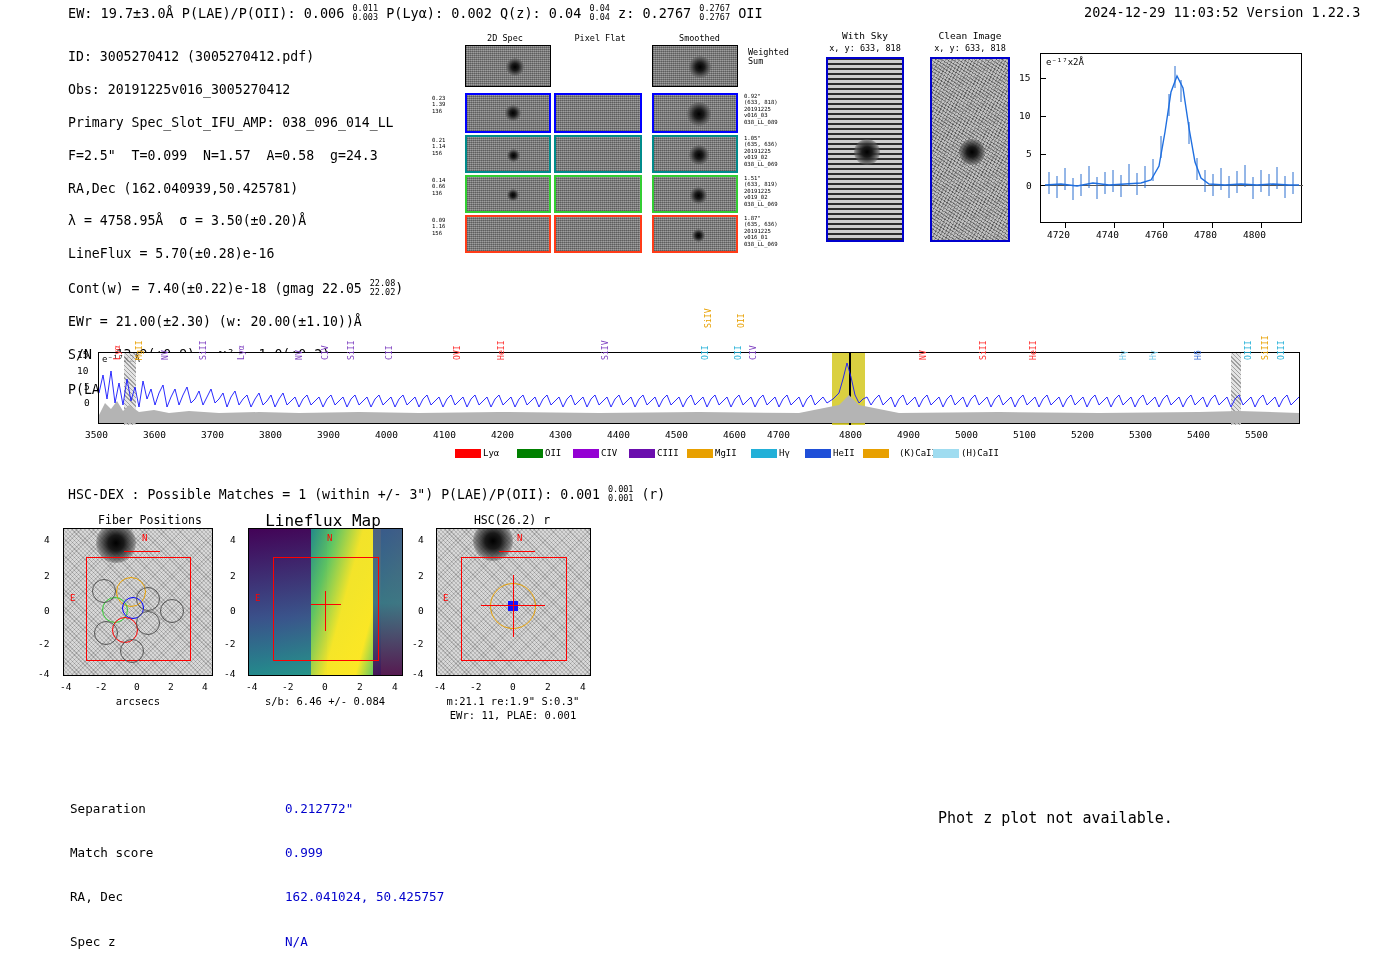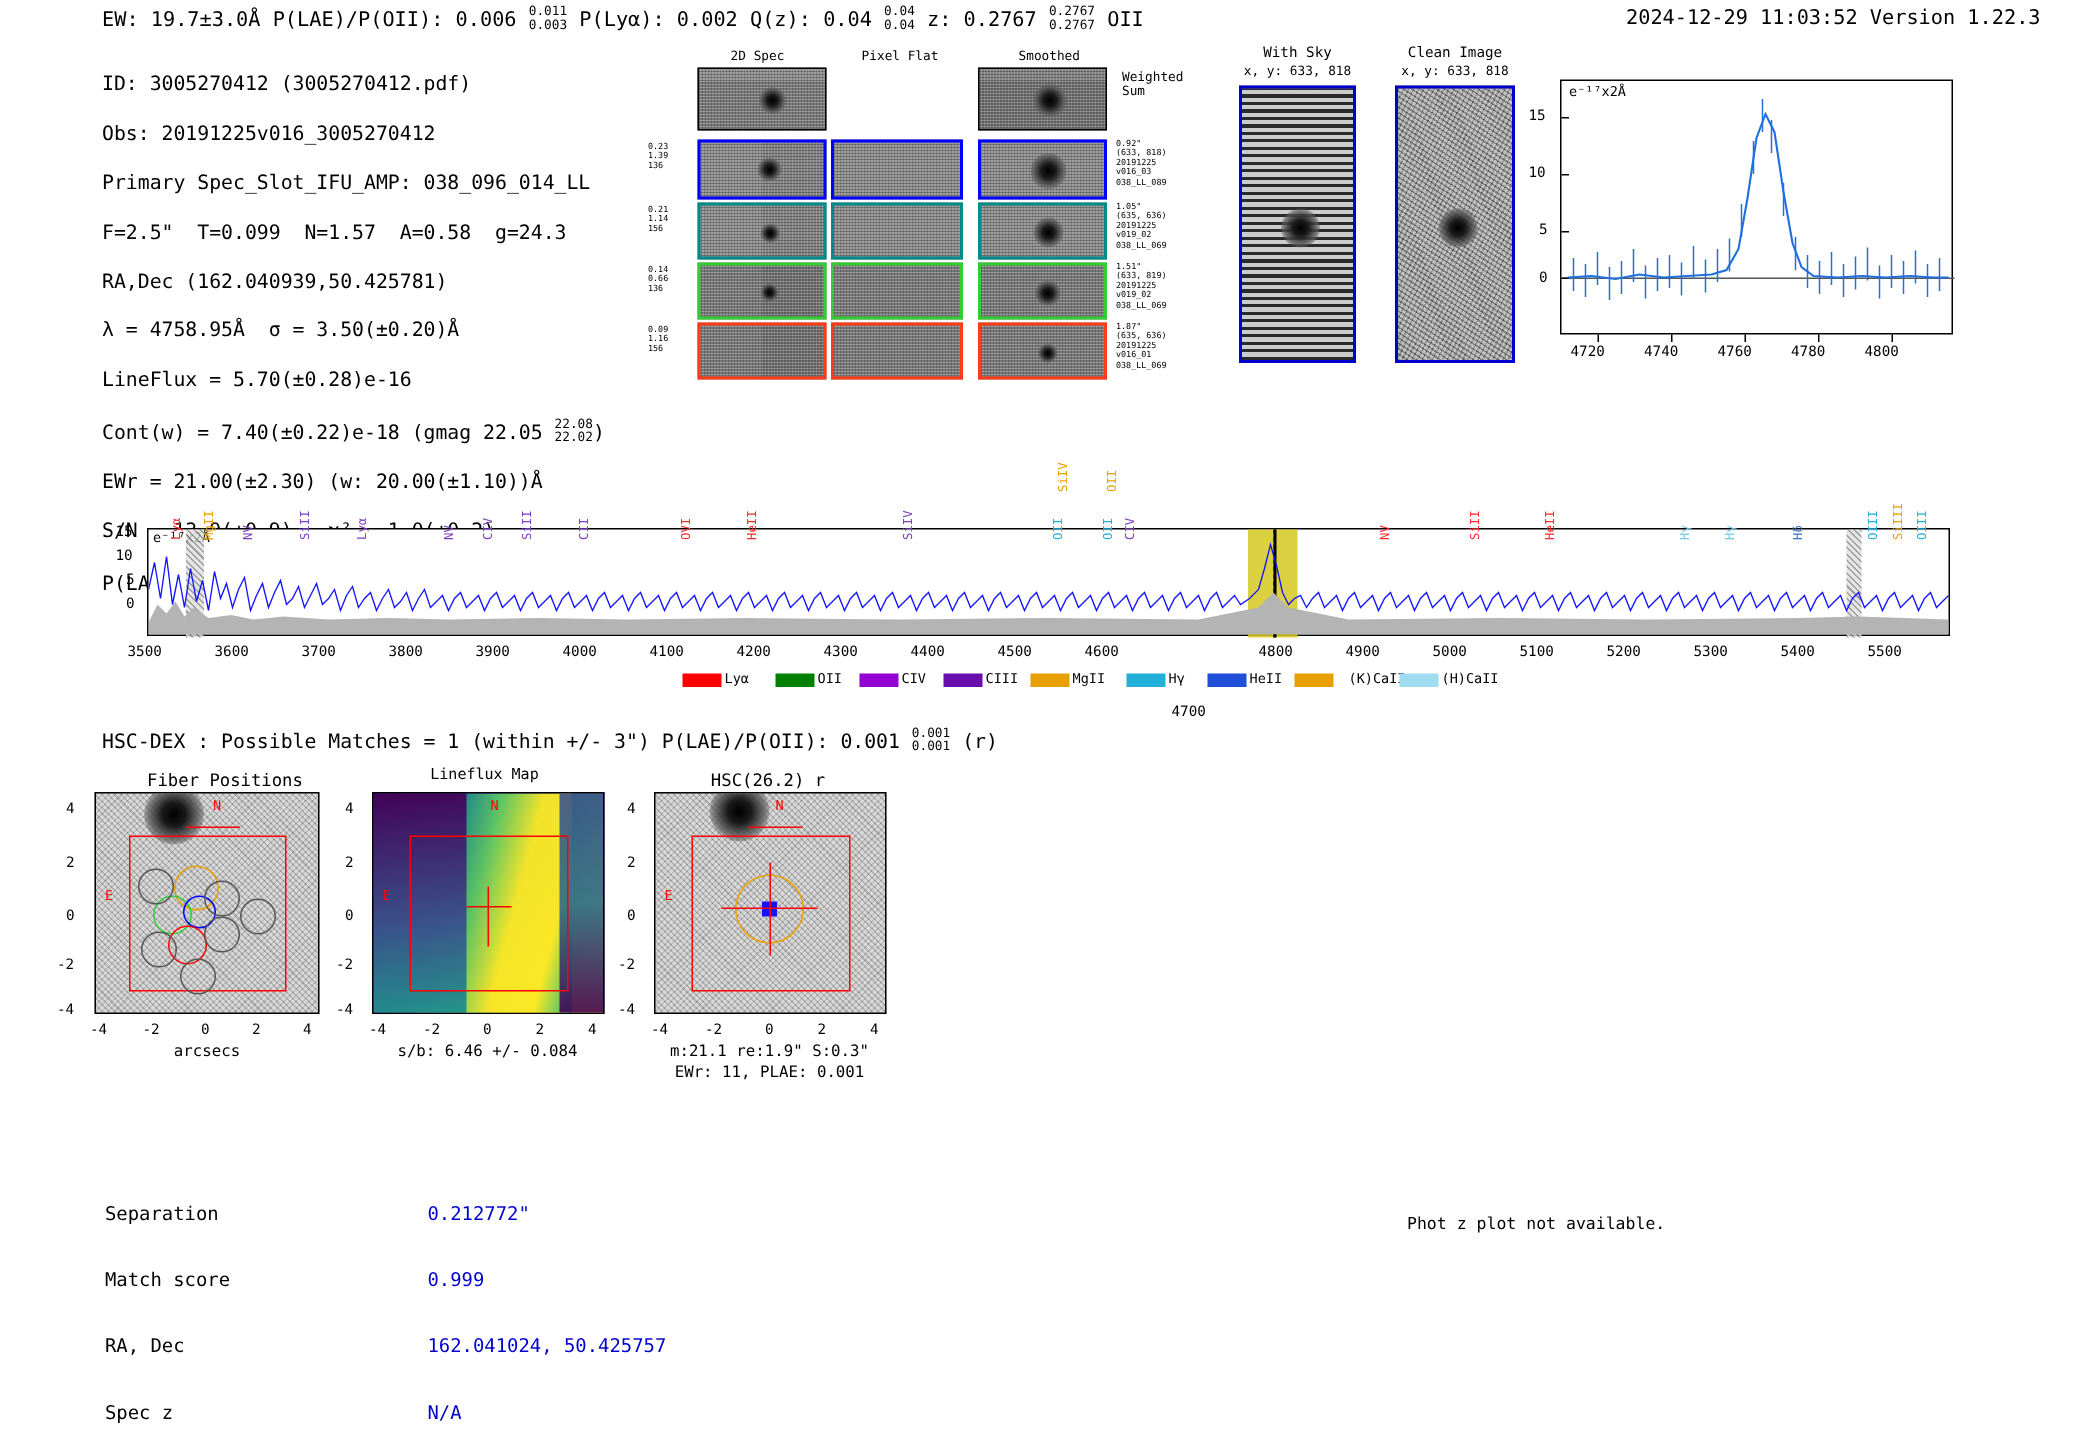--- a/index.html
+++ b/index.html
@@ -69,21 +69,21 @@
     background-image:
       repeating-linear-gradient(45deg, rgba(0,0,0,.14) 0 1px, rgba(255,255,255,.16) 1px 3px),
       repeating-linear-gradient(135deg, rgba(0,0,0,.12) 0 1px, rgba(255,255,255,.14) 1px 3px);
   }
   .circ{position:absolute;border-radius:50%;box-sizing:border-box;}
   .redrect{position:absolute;box-sizing:border-box;border:1px solid #ff0000;}
 
   
   #mtable{left:70px;top:772px;font-size:12.6px;line-height:14.8px;white-space:pre;}
   #mtable .val{color:#0000cc;}
-  #photoznote{left:938px;top:809px;font-size:11px;color:#000;white-space:nowrap;}
+  #photoznote{left:938px;top:809px;font-size:15px;color:#000;white-space:nowrap;}
   #hscdexline{left:68px;top:485px;font-size:13.2px;white-space:nowrap;}
 </style>
 </head>
 <body>
 
 <div class="abs mono" id="hdr-line"><span>EW: 19.7±3.0Å   P(LAE)/P(OII): 0.006 </span><span class="frac"><span>0.011</span><span>0.003</span></span><span>  P(Lyα): 0.002   Q(z): 0.04 </span><span class="frac"><span>0.04</span><span>0.04</span></span><span>  z: 0.2767 </span><span class="frac"><span>0.2767</span><span>0.2767</span></span><span> OII</span></div>
 
 <div class="abs mono" id="hdr-date">2024-12-29 11:03:52  Version 1.22.3</div>
 
 <div class="abs mono" id="infoblock">
@@ -283,21 +283,21 @@
   <div class="tlab" style="left:103px;top:5px;">3700</div>
   <div class="tlab" style="left:161px;top:5px;">3800</div>
   <div class="tlab" style="left:219px;top:5px;">3900</div>
   <div class="tlab" style="left:277px;top:5px;">4000</div>
   <div class="tlab" style="left:335px;top:5px;">4100</div>
   <div class="tlab" style="left:393px;top:5px;">4200</div>
   <div class="tlab" style="left:451px;top:5px;">4300</div>
   <div class="tlab" style="left:509px;top:5px;">4400</div>
   <div class="tlab" style="left:567px;top:5px;">4500</div>
   <div class="tlab" style="left:625px;top:5px;">4600</div>
-  <div class="tlab" style="left:683px;top:5px;margin-top:40px;">4700</div>
+  <div class="tlab" style="left:669px;top:5px;">4700</div>
   <div class="tlab" style="left:741px;top:5px;">4800</div>
   <div class="tlab" style="left:799px;top:5px;">4900</div>
   <div class="tlab" style="left:857px;top:5px;">5000</div>
   <div class="tlab" style="left:915px;top:5px;">5100</div>
   <div class="tlab" style="left:973px;top:5px;">5200</div>
   <div class="tlab" style="left:1031px;top:5px;">5300</div>
   <div class="tlab" style="left:1089px;top:5px;">5400</div>
   <div class="tlab" style="left:1147px;top:5px;">5500</div>
 </div>
 
@@ -376,21 +376,21 @@
 <div class="abs mono" style="left:44px;top:605px;font-size:9.5px;">0</div>
 <div class="abs mono" style="left:38px;top:638px;font-size:9.5px;">-2</div>
 <div class="abs mono" style="left:38px;top:668px;font-size:9.5px;">-4</div>
 <div class="abs mono" style="left:60px;top:681px;font-size:9.5px;">-4</div>
 <div class="abs mono" style="left:95px;top:681px;font-size:9.5px;">-2</div>
 <div class="abs mono" style="left:134px;top:681px;font-size:9.5px;">0</div>
 <div class="abs mono" style="left:168px;top:681px;font-size:9.5px;">2</div>
 <div class="abs mono" style="left:202px;top:681px;font-size:9.5px;">4</div>
 <div class="abs plabel" style="left:63px;top:695px;width:150px;font-size:10.5px;">arcsecs</div>
 
-<div class="abs plabel" style="left:243px;top:511px;width:160px;font-size:10px;">Lineflux Map</div>
+<div class="abs plabel" style="left:243px;top:511px;width:160px;font-size:16px;">Lineflux Map</div>
 <div class="imgpanel" style="left:248px;top:528px;width:155px;height:148px;background:#3b0f6e;">
   <div class="abs" style="left:0;top:0;width:155px;height:148px;background:linear-gradient(120deg,#3b0f6e 0%,#31688e 38%,#35b779 58%,#b5de2b 72%,#fde725 86%,#fde725 100%);"></div>
   <div class="abs" style="left:0;top:0;width:78px;height:148px;background:linear-gradient(180deg,#440154,#3b528b 60%,#21918c);opacity:.88;"></div>
   <div class="abs" style="left:62px;top:0;width:70px;height:148px;background:linear-gradient(105deg,#21918c 0%,#5ec962 22%,#fde725 48%,#fde725 76%,#5ec962 92%,#21918c 100%);opacity:.95;"></div>
   <div class="abs" style="left:124px;top:0;width:31px;height:148px;background:linear-gradient(180deg,#3b528b,#2c6b8e 50%,#440154);opacity:.9;"></div>
   <div class="redrect" style="left:24px;top:28px;width:106px;height:104px;"></div>
   <div class="abs" style="left:76px;top:62px;width:1px;height:40px;background:#ff0000;"></div>
   <div class="abs" style="left:62px;top:75px;width:30px;height:1px;background:#ff0000;"></div>
   <div class="abs mono" style="left:78px;top:4px;font-size:9px;color:#ff0000;">N</div>
   <div class="abs mono" style="left:6px;top:64px;font-size:9px;color:#ff0000;">E</div>

